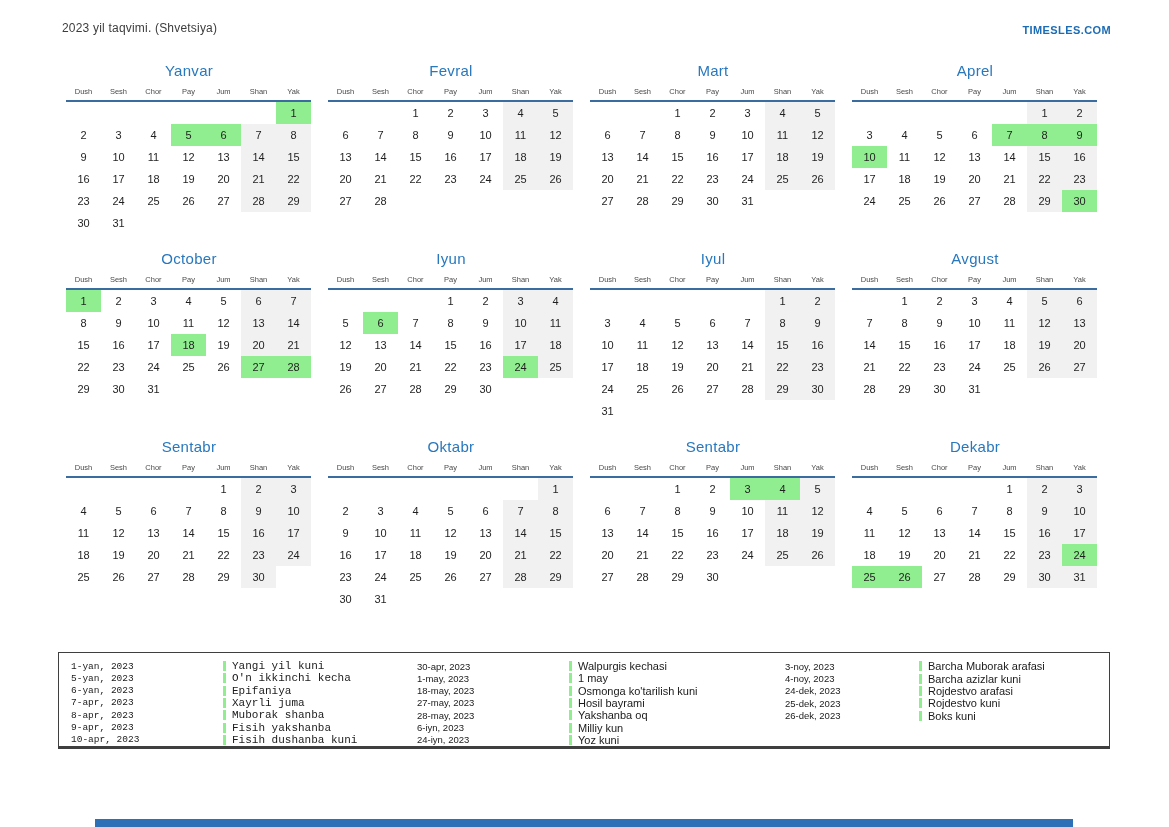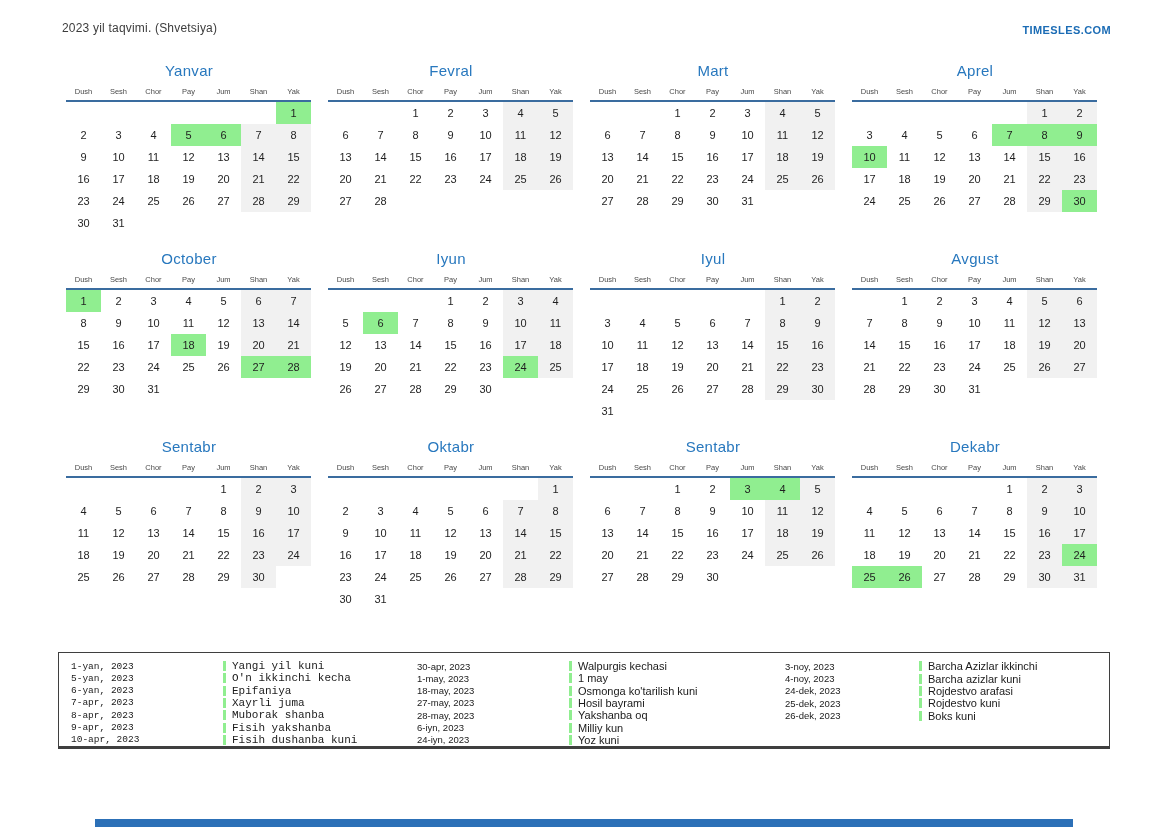--- a/index.html
+++ b/index.html
@@ -953,21 +953,21 @@
           <span class="legend-mark"></span>
           <span>Yoz kuni</span>
         </div>
       </div>
     </div>
     <div class="legend-group g3">
       <div class="legend-row">
         <div class="legend-date">3-noy, 2023</div>
         <div class="legend-name">
           <span class="legend-mark"></span>
-          <span>Barcha Azizlar ikkinchi</span>
+          <span>Barcha Muborak arafasi</span>
         </div>
       </div>
       <div class="legend-row">
         <div class="legend-date">4-noy, 2023</div>
         <div class="legend-name">
           <span class="legend-mark"></span>
           <span>Barcha azizlar kuni</span>
         </div>
       </div>
       <div class="legend-row">

